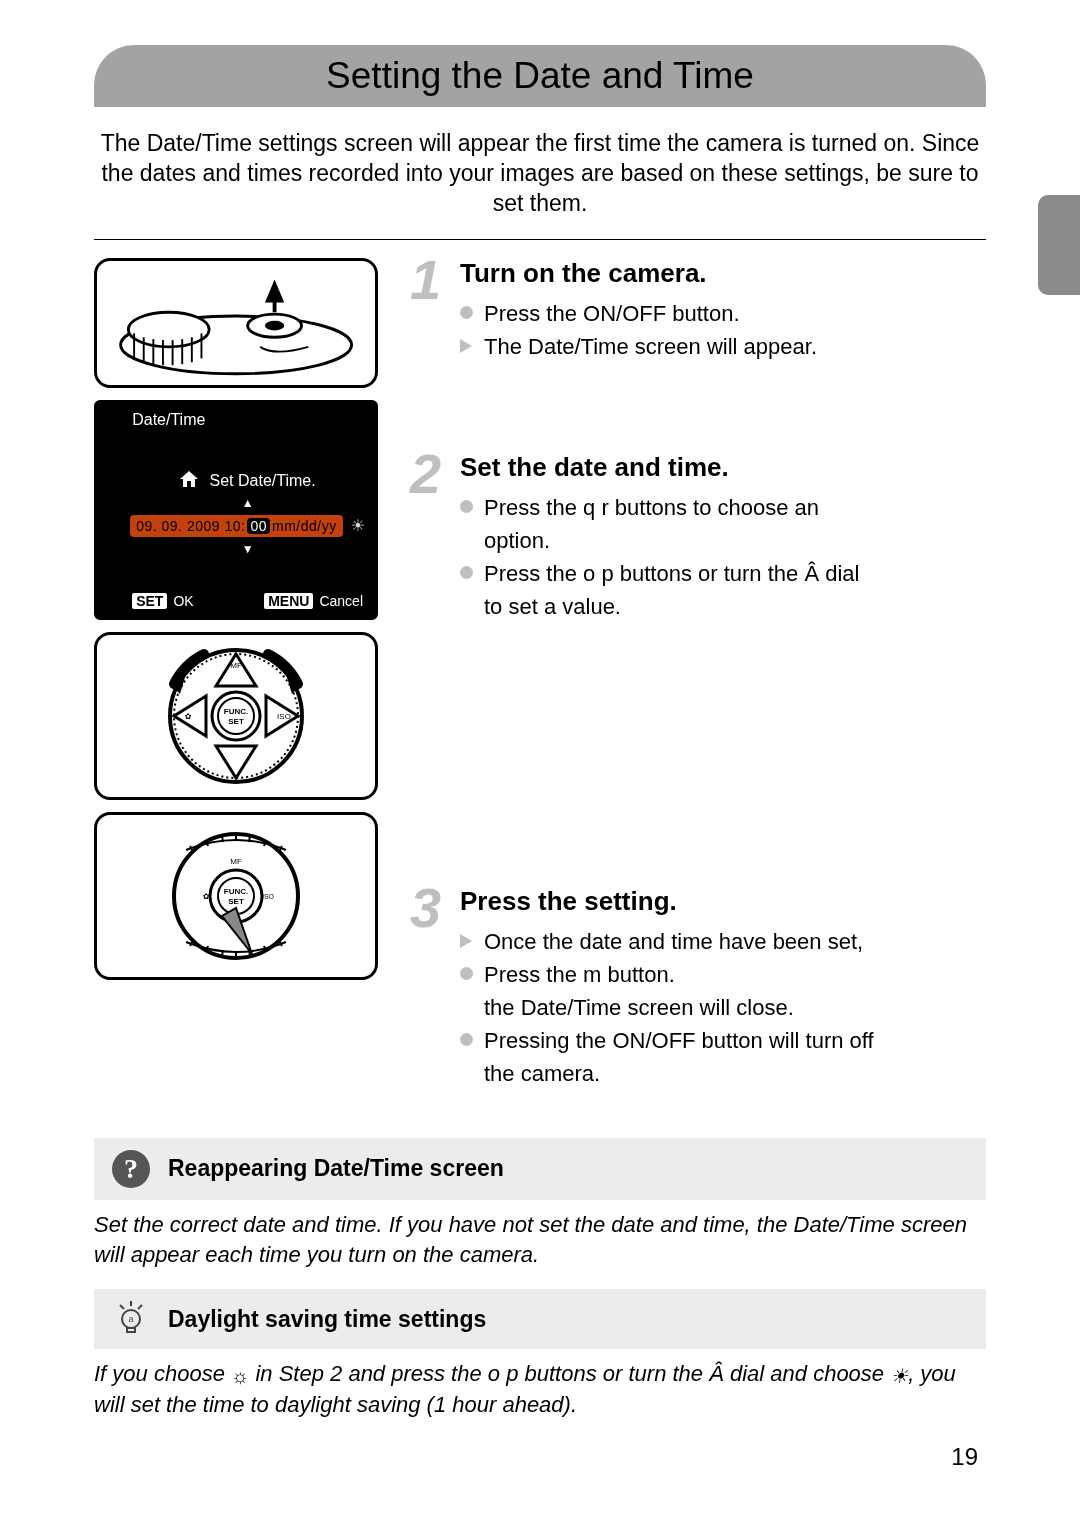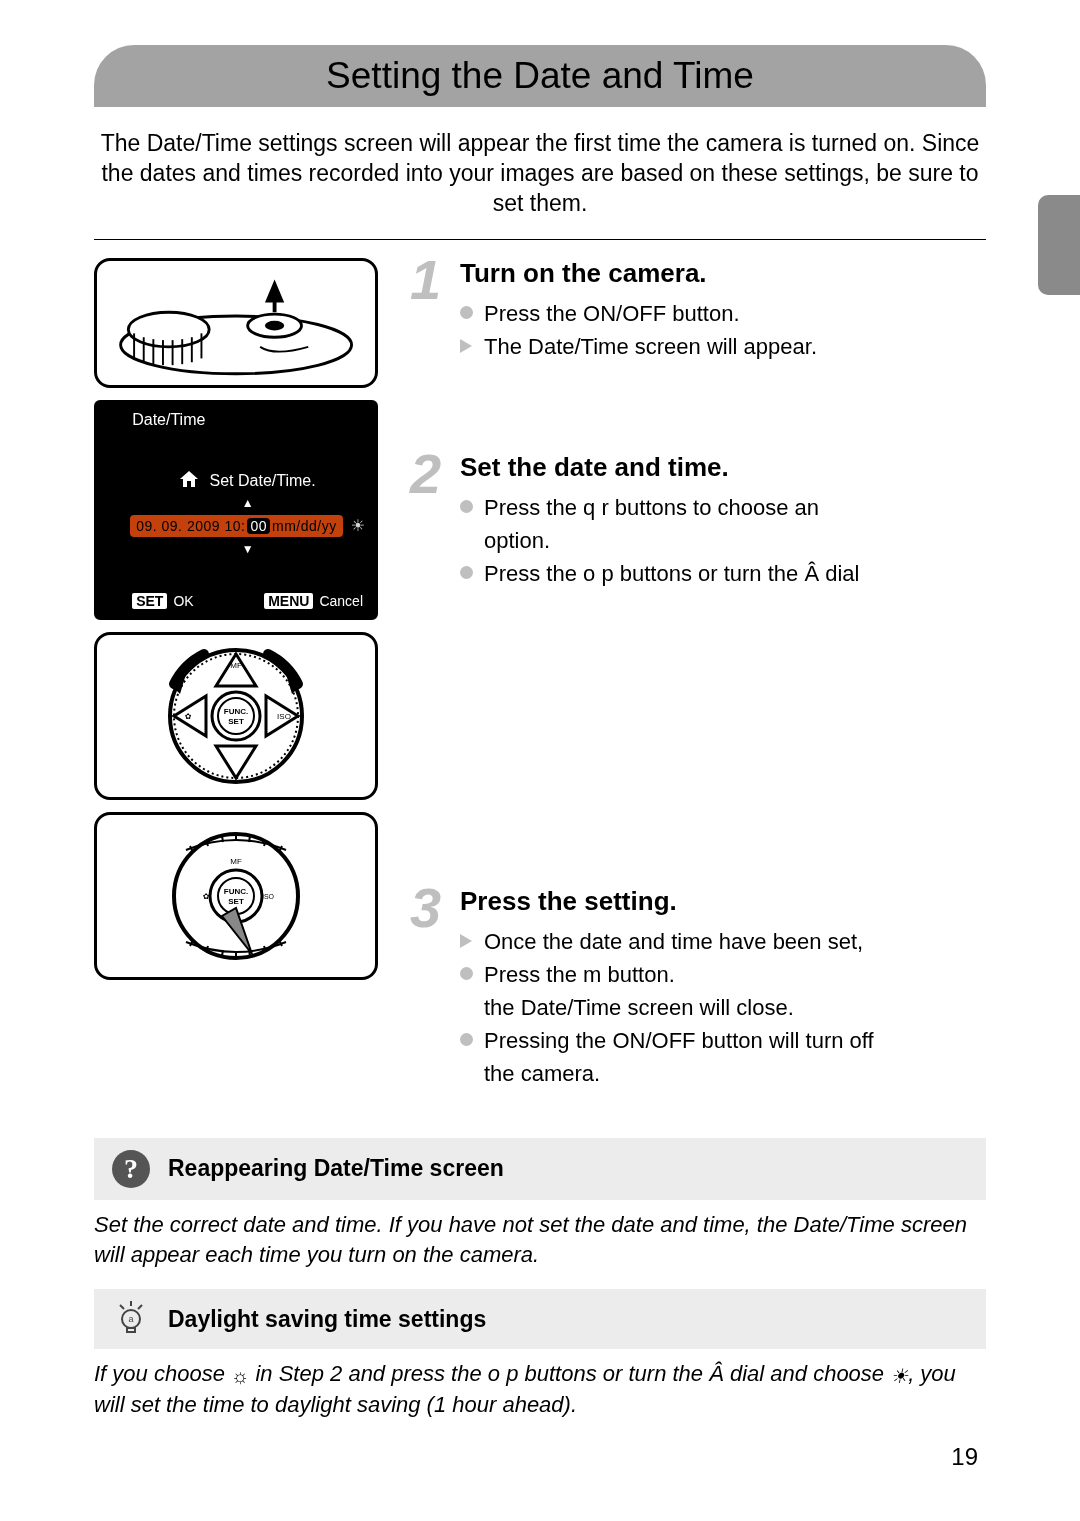--- a/index.html
+++ b/index.html
@@ -261,20 +261,21 @@
         <div class="line bullet-dot">Press the ON/OFF button.</div>
         <div class="line bullet-tri">The Date/Time screen will appear.</div>
       </div>
 
       <div class="step step-2">
         <div class="num">2</div>
         <h2>Set the date and time.</h2>
         <div class="line bullet-dot">Press the q r  buttons to choose an</div>
         <div class="sub">option.</div>
         <div class="line bullet-dot">Press the o  p   buttons or turn the Â     dial</div>
+        <div class="sub">to set a value.</div>
       </div>
 
       <div class="step step-3">
         <div class="num">3</div>
         <h2>Press the setting.</h2>
         <div class="line bullet-tri">Once the date and time have been set,</div>
         <div class="line bullet-dot">Press the m   button.</div>
         <div class="sub">the Date/Time screen will close.</div>
         <div class="line bullet-dot">Pressing the ON/OFF button will turn off</div>
         <div class="sub">the camera.</div>

